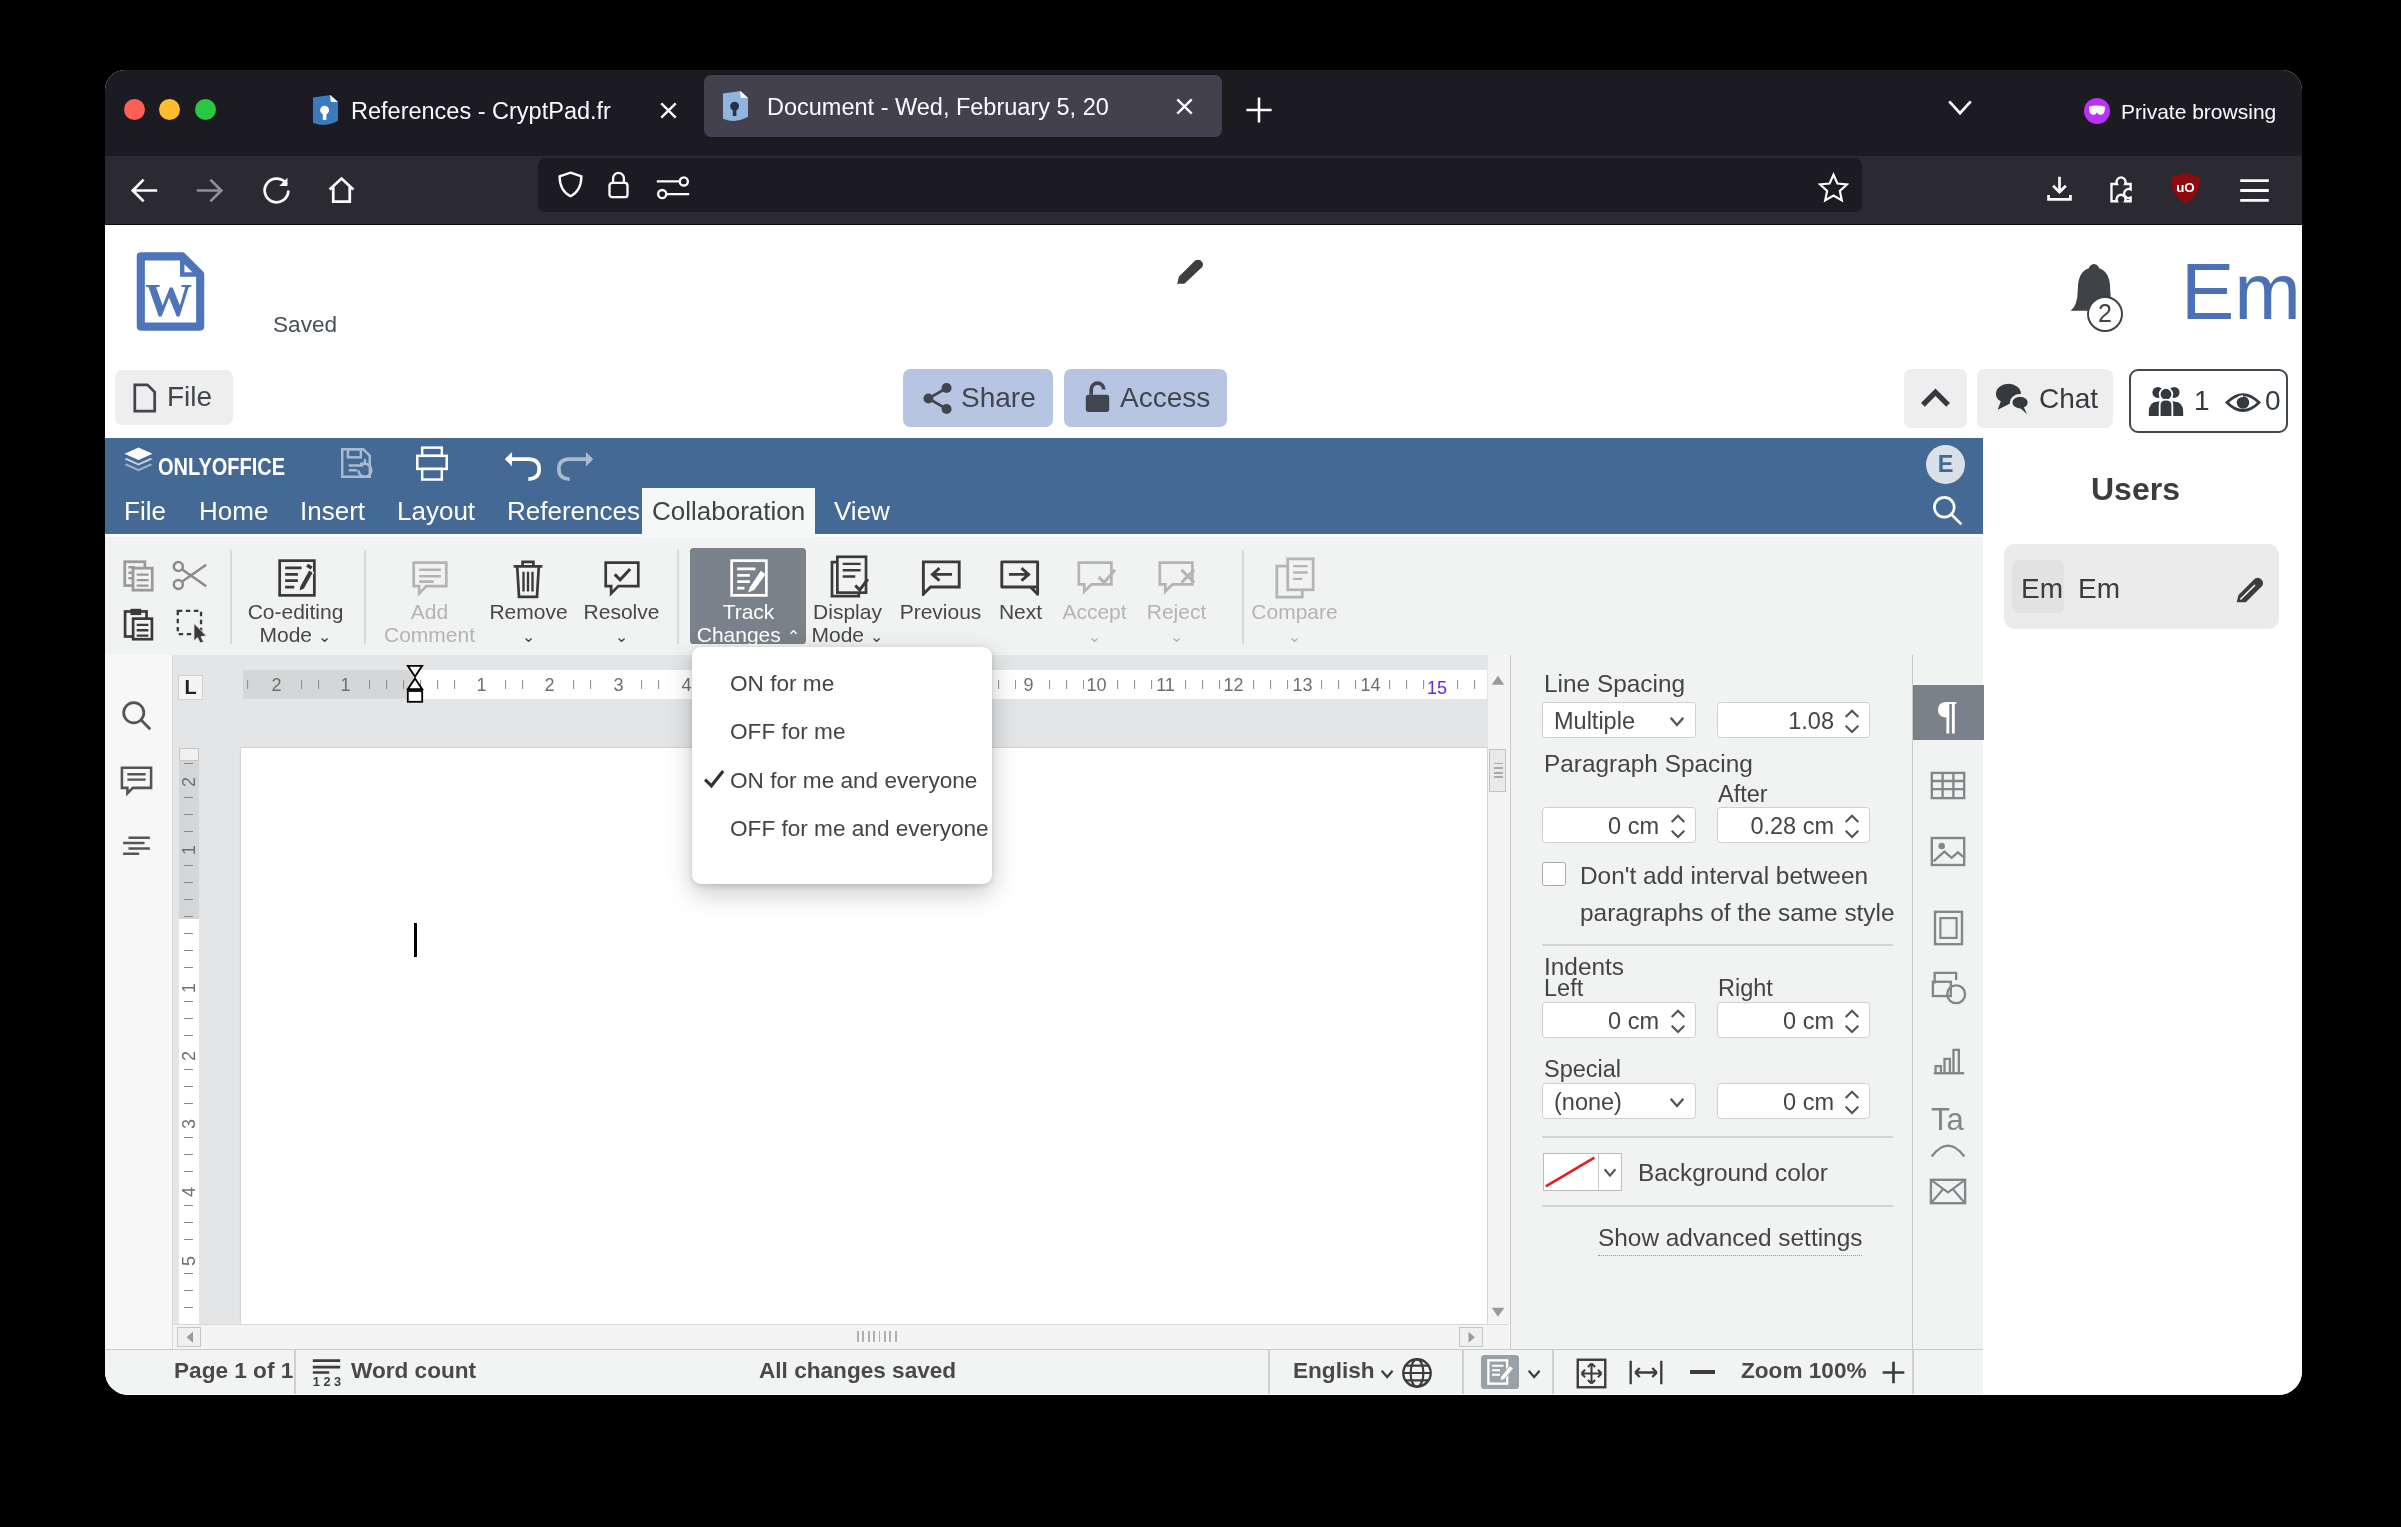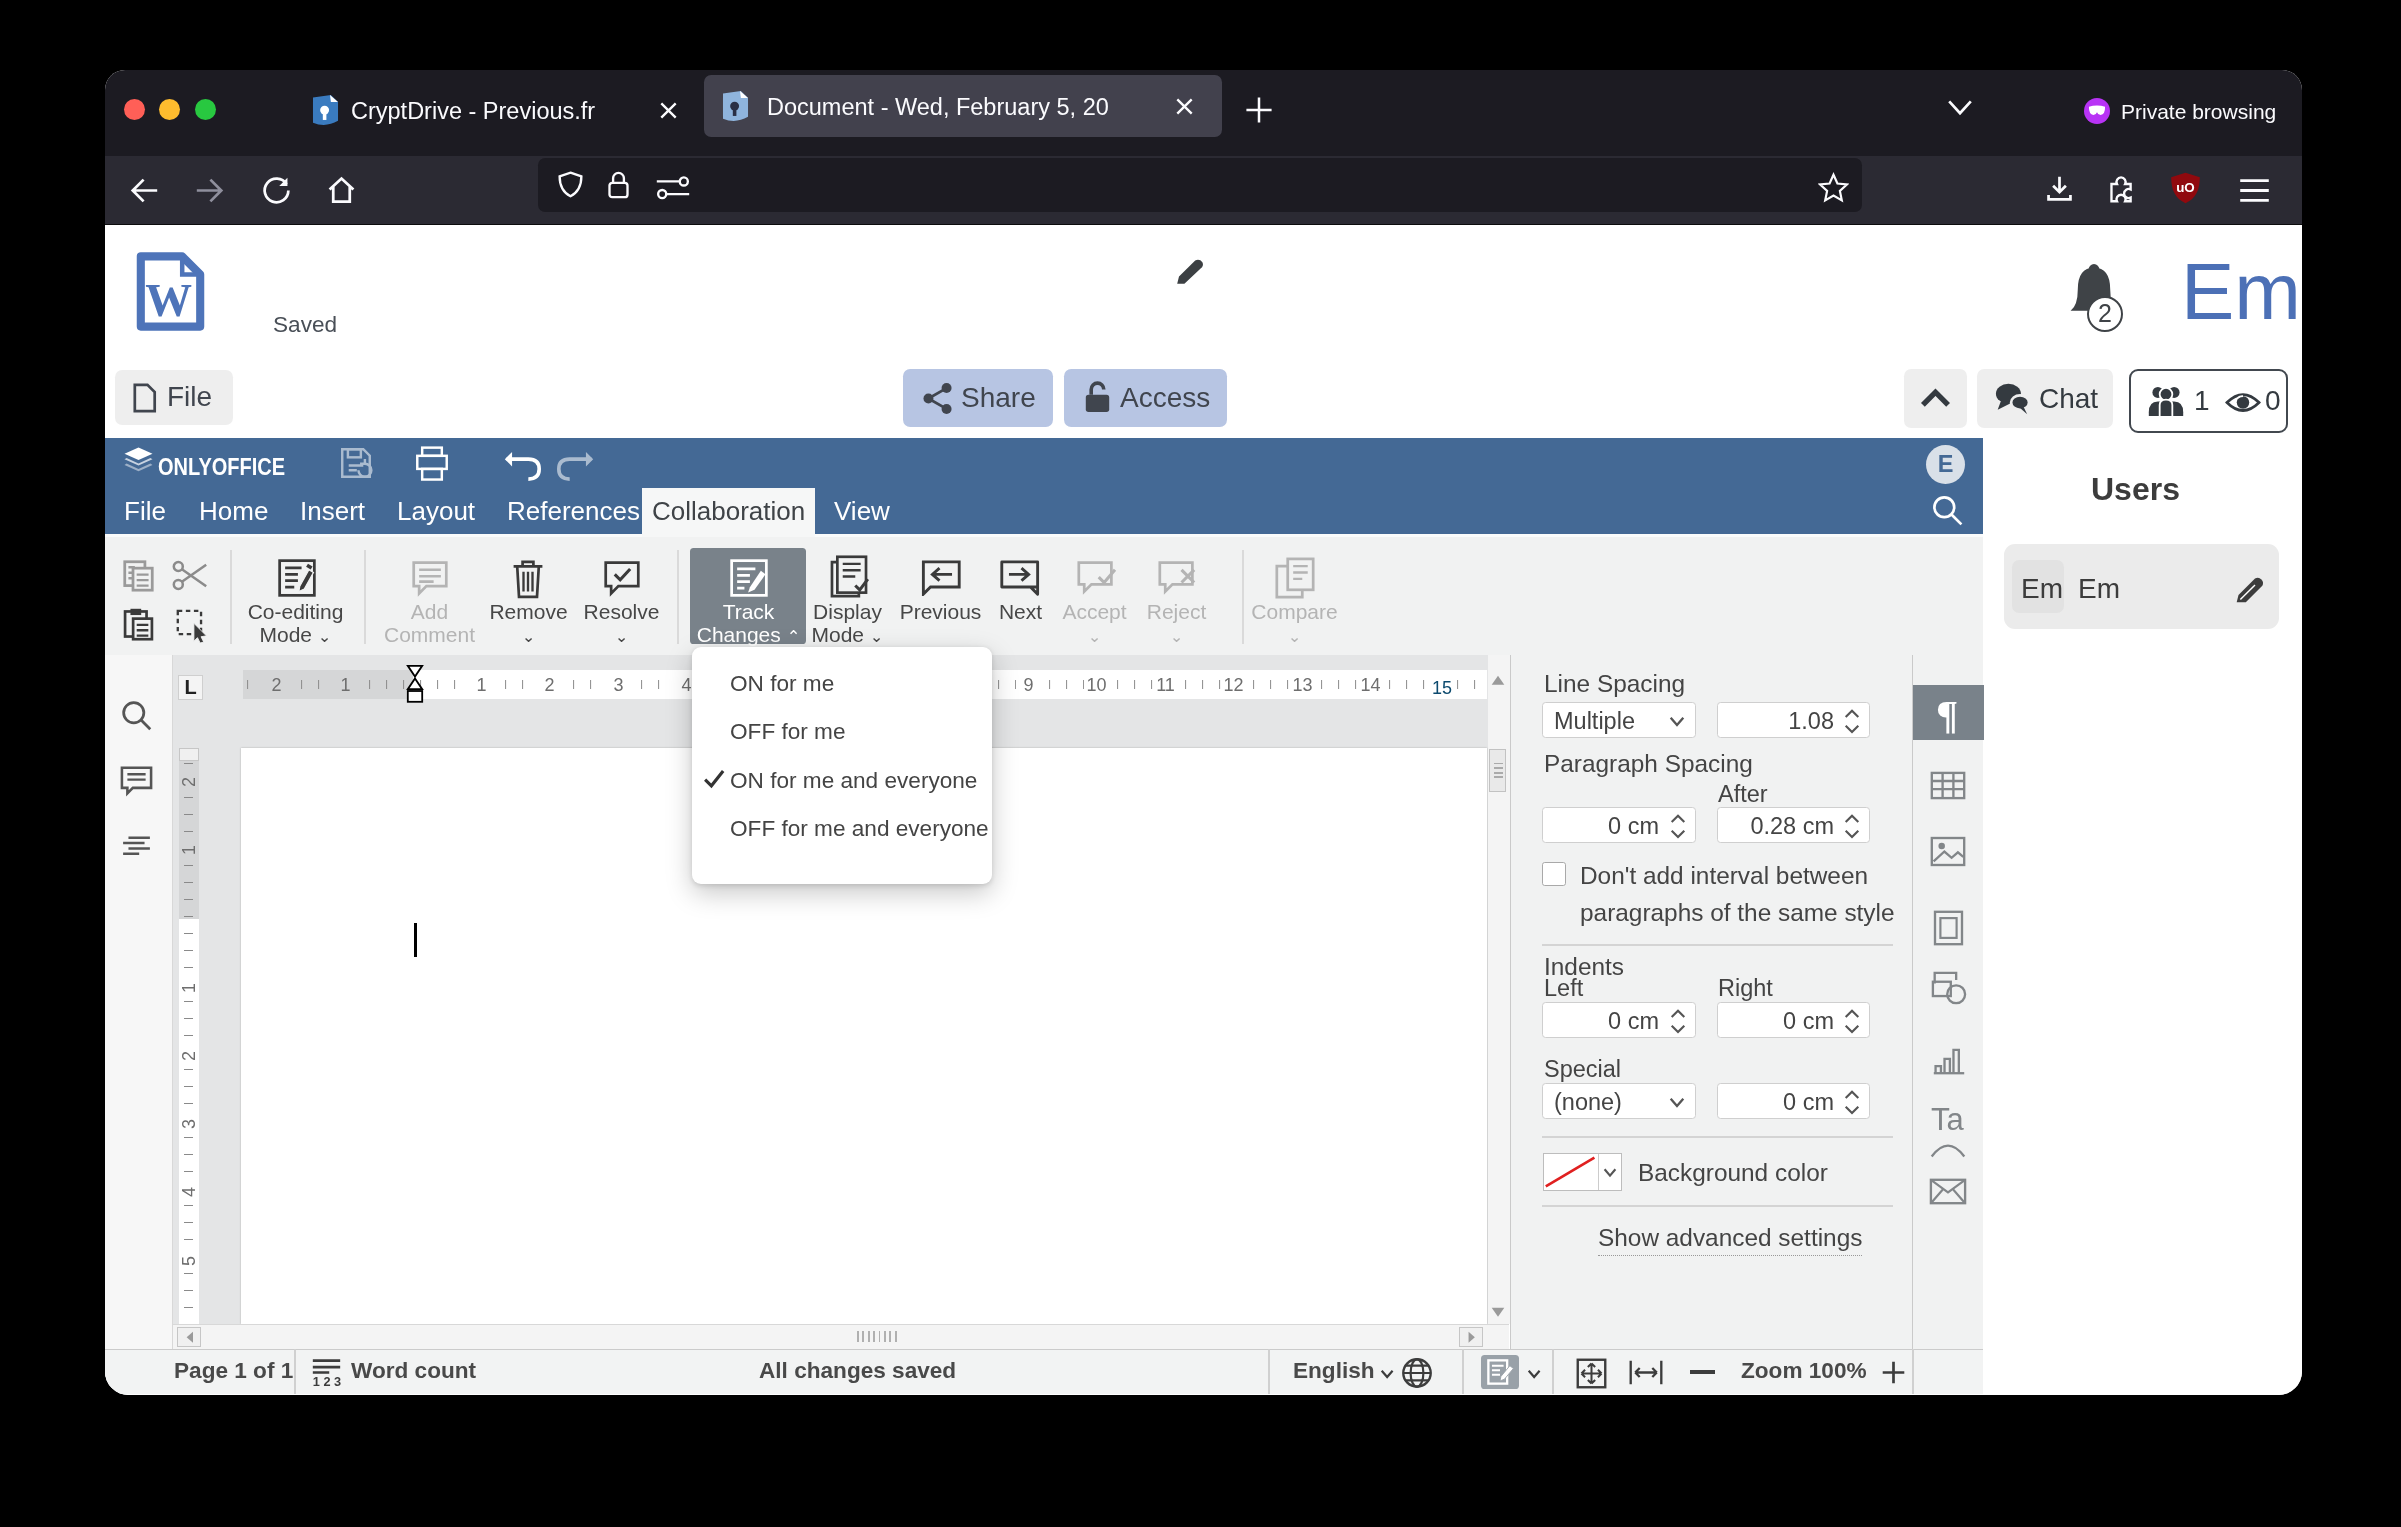--- a/index.html
+++ b/index.html
@@ -22,21 +22,21 @@
 <div class="a" style="left:90px;top:29px;width:21px;height:21px;border-radius:50%;background:#28c840"></div>
 
 <div class="a" style="left:206px;top:23.5px;width:29px;height:34px">
 <svg width="29" height="34" viewBox="0 0 32 38">
         <path d="M2 4 L22 1 L30 9 L30 30 Q16 38 2 32 Z" fill="#3a7bbf"></path>
         <path d="M21 1 L22 9 L30 9 Z" fill="#fff"></path>
         <circle cx="15" cy="18" r="5" fill="#fff"></circle>
         <rect x="13" y="20" width="4" height="9" fill="#fff"></rect>
       </svg>
     </div>
-<div class="a" style="left:246px;top:28px;font-size:23.5px;color:#fbfbfe;white-space:nowrap">CryptDrive - Previous.fr</div>
+<div class="a" style="left:246px;top:28px;font-size:23.5px;color:#fbfbfe;white-space:nowrap">References - CryptPad.fr</div>
 <div class="a" style="left:550px;top:27px">
 <svg width="27" height="27" viewBox="0 0 30 30">
         <path d="M7 7 L23 23 M23 7 L7 23" stroke="#fbfbfe" stroke-width="2.6"></path>
       </svg>
     </div>
 
 <div class="a" style="left:599px;top:5.4px;width:518px;height:62px;background:#42414d;border-radius:7.2px;overflow:hidden">
   <div class="a" style="left:17px;top:14.5px">
   <svg width="29" height="34" viewBox="0 0 32 38">
           <path d="M2 4 L22 1 L30 9 L30 30 Q16 38 2 32 Z" fill="#8fb4dd"></path>
@@ -459,21 +459,21 @@
       <div class="a" style="left:499px;top:4.5px;width:25px;height:20px;background:#fff;font-size:18px;color:#6e6e6e;text-align:center;line-height:20px">5</div>
       <div class="a" style="left:568px;top:4.5px;width:25px;height:20px;background:#fff;font-size:18px;color:#6e6e6e;text-align:center;line-height:20px">6</div>
       <div class="a" style="left:636px;top:4.5px;width:25px;height:20px;background:#fff;font-size:18px;color:#6e6e6e;text-align:center;line-height:20px">7</div>
       <div class="a" style="left:705px;top:4.5px;width:25px;height:20px;background:#fff;font-size:18px;color:#6e6e6e;text-align:center;line-height:20px">8</div>
       <div class="a" style="left:773px;top:4.5px;width:25px;height:20px;background:#fff;font-size:18px;color:#6e6e6e;text-align:center;line-height:20px">9</div>
       <div class="a" style="left:841px;top:4.5px;width:25px;height:20px;background:#fff;font-size:18px;color:#6e6e6e;text-align:center;line-height:20px">10</div>
       <div class="a" style="left:910px;top:4.5px;width:25px;height:20px;background:#fff;font-size:18px;color:#6e6e6e;text-align:center;line-height:20px">11</div>
       <div class="a" style="left:978px;top:4.5px;width:25px;height:20px;background:#fff;font-size:18px;color:#6e6e6e;text-align:center;line-height:20px">12</div>
       <div class="a" style="left:1047px;top:4.5px;width:25px;height:20px;background:#fff;font-size:18px;color:#6e6e6e;text-align:center;line-height:20px">13</div>
       <div class="a" style="left:1115px;top:4.5px;width:25px;height:20px;background:#fff;font-size:18px;color:#6e6e6e;text-align:center;line-height:20px">14</div>
-      <div class="a" style="left:1184px;top:8px;width:25px;height:20px;background:#fff;font-size:18px;color:#0c4a6e;text-align:right;line-height:20px">15</div>
+      <div class="a" style="left:1184px;top:8px;width:25px;height:20px;background:#fff;font-size:18px;color:#6d28d9;text-align:left;line-height:20px">15</div>
 </div>
 
 <div class="a" style="left:301px;top:594px">
       <svg width="18" height="45" viewBox="0 0 20 50">
         <path d="M2 2 H18 L10 14 Z" fill="#fff" stroke="#000" stroke-width="2"></path>
         <path d="M10 16 L18 28 H2 Z" fill="#fff" stroke="#000" stroke-width="2"></path>
         <rect x="2" y="30" width="16" height="12" fill="#fff" stroke="#000" stroke-width="2"></rect>
       </svg>
     </div>
 

